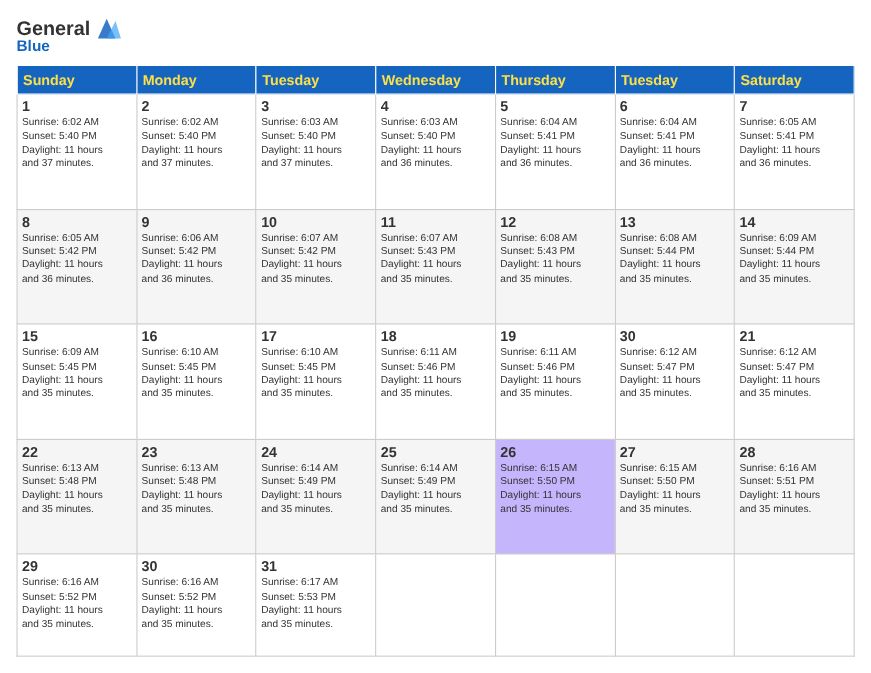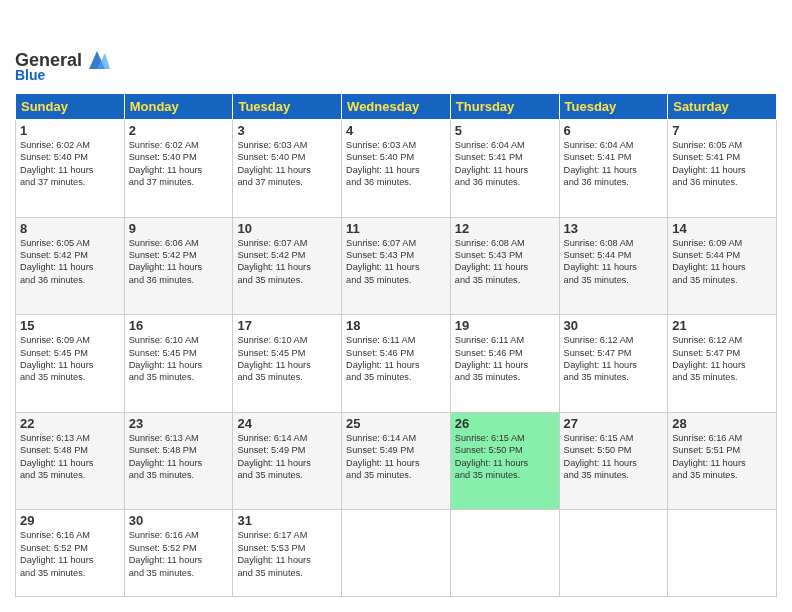--- a/index.html
+++ b/index.html
@@ -19,21 +19,20 @@
     }
     .header {
       display: flex;
       justify-content: space-between;
       align-items: flex-start;
       margin-bottom: 10px;
     }
     .logo {
       display: flex;
       align-items: flex-start;
-      margin-top: 34px;
     }
     .title-block {
       text-align: right;
     }
     .month-title {
       font-size: 32px;
       font-weight: bold;
       color: #333;
     }
     .location {
@@ -221,21 +220,21 @@
             <div class="day-info">Sunrise: 6:13 AM<br>Sunset: 5:48 PM<br>Daylight: 11 hours<br>and 35 minutes.</div>
           </td>
           <td style="background-color: rgb(245, 245, 245);">
             <span class="day-number">24</span>
             <div class="day-info">Sunrise: 6:14 AM<br>Sunset: 5:49 PM<br>Daylight: 11 hours<br>and 35 minutes.</div>
           </td>
           <td style="background-color: rgb(245, 245, 245);">
             <span class="day-number">25</span>
             <div class="day-info">Sunrise: 6:14 AM<br>Sunset: 5:49 PM<br>Daylight: 11 hours<br>and 35 minutes.</div>
           </td>
-          <td style="background-color: #86efac;">
+          <td style="background-color: #c4b5fd;">
             <span class="day-number">26</span>
             <div class="day-info">Sunrise: 6:15 AM<br>Sunset: 5:50 PM<br>Daylight: 11 hours<br>and 35 minutes.</div>
           </td>
           <td style="background-color: rgb(245, 245, 245);">
             <span class="day-number">27</span>
             <div class="day-info">Sunrise: 6:15 AM<br>Sunset: 5:50 PM<br>Daylight: 11 hours<br>and 35 minutes.</div>
           </td>
           <td style="background-color: rgb(245, 245, 245);">
             <span class="day-number">28</span>
             <div class="day-info">Sunrise: 6:16 AM<br>Sunset: 5:51 PM<br>Daylight: 11 hours<br>and 35 minutes.</div>

